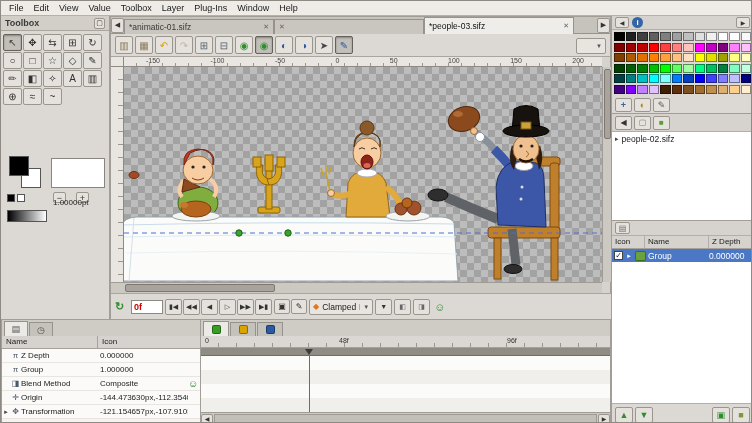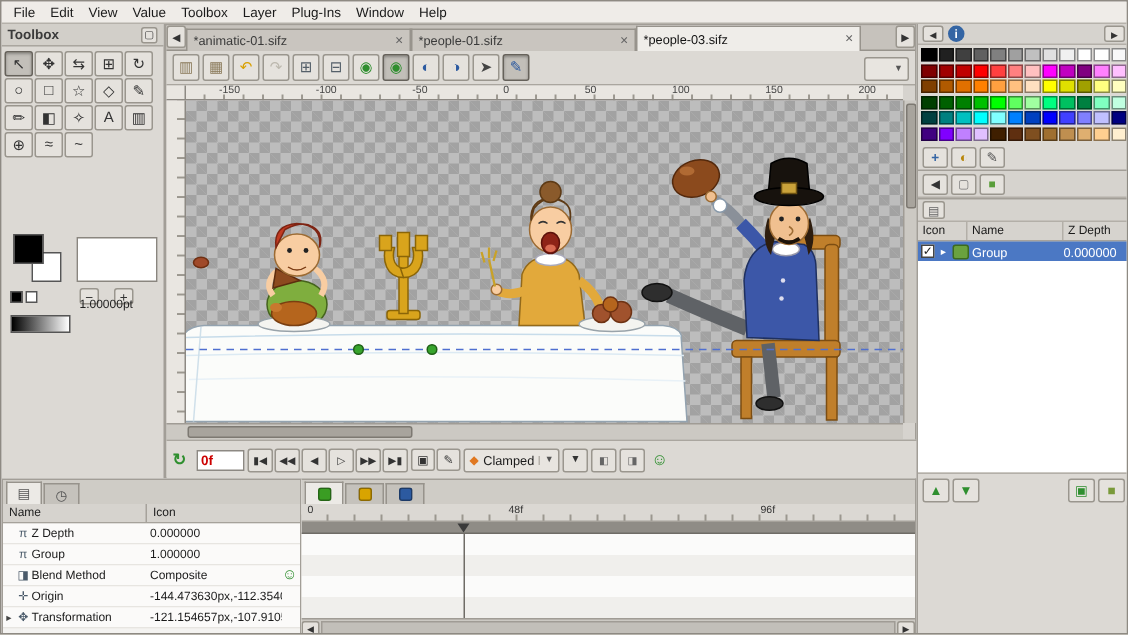--- a/index.html
+++ b/index.html
@@ -25,21 +25,21 @@
 .fgsq{position:absolute;left:2px;top:0;width:20px;height:20px;background:#000;border:1px solid #555}
 .swapsq{position:absolute;left:6px;top:40px;display:flex;gap:2px}
 .swapsq span{width:8px;height:8px;border:1px solid #555;display:inline-block}
 .outlinebox{position:absolute;left:50px;top:4px;width:54px;height:30px;background:#fff;border:1px solid #8a867f}
 .szbtns{position:absolute;left:52px;top:38px;display:flex;gap:10px}
 .szbtns .btn{width:13px;height:11px;font-size:9px}
 .gradbar{position:absolute;left:6px;top:56px;width:40px;height:12px;border:1px solid #555;background:linear-gradient(to right,#000,#fff)}
 .wlabel{position:absolute;left:52px;top:44px;font-size:8px;color:#222}
 
 .canvaspanel{left:109px;top:15px;width:501px;height:303px;background:#d6d3ce;border:1px solid #a29e97}
-.ctabs-wrap{height:17px;display:flex;align-items:flex-start;background:#c6c2bc;border-bottom:1px solid #97938c}
+.ctabs-wrap{height:17px;display:flex;align-items:center;background:#c6c2bc;border-bottom:1px solid #97938c}
 .tab-arrow{width:13px;height:15px;font-size:7px;flex:none}
 .ctabs{display:flex;align-items:flex-end;flex:1;height:17px;overflow:hidden}
 .ctab{display:flex;align-items:center;gap:3px;width:150px;height:15px;padding:0 4px;background:#c9c5bf;border:1px solid #97938c;border-bottom:none;font-size:8.5px;color:#3a3a3a}
 .ctab.active{background:#efede9;height:17px;color:#111}
 .ctab-label{flex:1;white-space:nowrap;overflow:hidden}
 .ctab-close{font-size:7px;color:#666}
 .ctoolbar{height:23px;display:flex;align-items:center;gap:2px;padding:0 4px;background:#dcd9d4;border-bottom:1px solid #aaa69f}
 .ctoolbar .btn{width:18px;height:18px;font-size:10px}
 .res-combo{margin-left:auto;display:flex;align-items:center;gap:3px;width:30px;height:16px;background:#e8e5e0;border:1px solid #9a968e;border-radius:2px;padding:0 3px;justify-content:flex-end;font-size:6px;color:#555}
 .hruler{position:absolute;left:13px;top:40px;width:478px;height:10px;background:#e9e6e1;border-bottom:1px solid #8d8983;display:flex;justify-content:space-between;padding:0 18px 0 22px;font-size:7px;color:#444;background-image:repeating-linear-gradient(to right,transparent 0 12px,#9b978f 12px 13px);background-position:0 6px;background-repeat:repeat-x;background-size:13px 4px}
@@ -194,21 +194,20 @@
   <div class="canvaspanel abs">
     <div class="ctabs-wrap">
       <span class="btn tab-arrow">◀</span>
       <div class="ctabs">
 
       <div class="ctab">
             <span class="ctab-label">*animatic-01.sifz</span>
             <span class="ctab-close">✕</span>
           </div>
           <div class="ctab">
-            <span class="ctab-label">*people-01.sifz</span>
             <span class="ctab-close">✕</span>
           </div>
           <div class="ctab active">
             <span class="ctab-label">*people-03.sifz</span>
             <span class="ctab-close">✕</span>
           </div>
         </div>
       <span class="btn tab-arrow">▶</span>
     </div>
     <div class="ctoolbar">
@@ -547,20 +546,26 @@
         <span class="btn" style="color:#555">✎</span>
       </div>
     </div>
 
     <div class="rpanel">
       <div class="browtools">
         <span class="btn">◀</span>
         <span class="btn" style="color:#777">▢</span>
         <span class="btn" style="color:#5a9e3a">■</span>
       </div>
+      <div class="browlist">
+        <div class="filerow">
+          <span class="tri">▸</span>
+          <span>people-02.sifz</span>
+        </div>
+      </div>
     </div>
 
     <div>
       <div class="laytools">
         <span class="btn" style="color:#666">▤</span>
       </div>
       <div class="layhead">
         <span class="lh-icon">Icon</span>
         <span class="lh-name">Name</span>
         <span class="lh-z">Z Depth</span>

